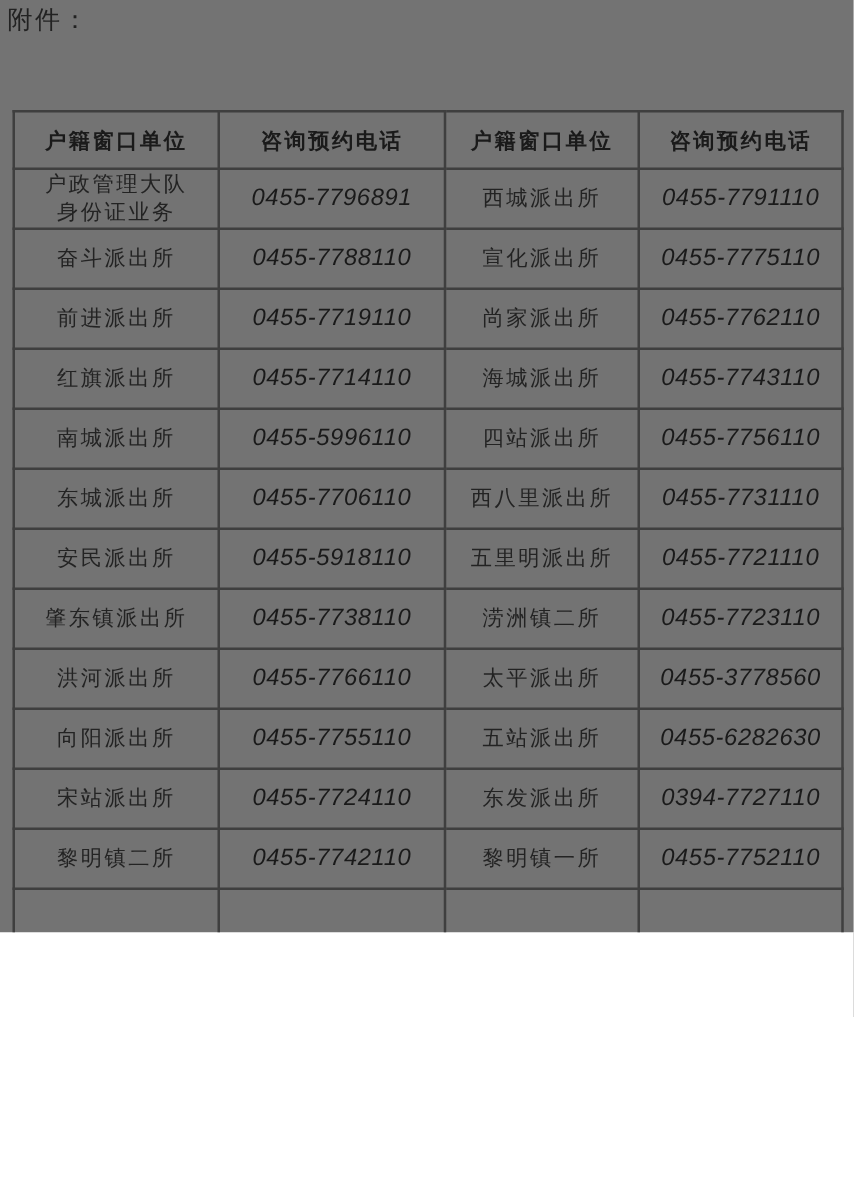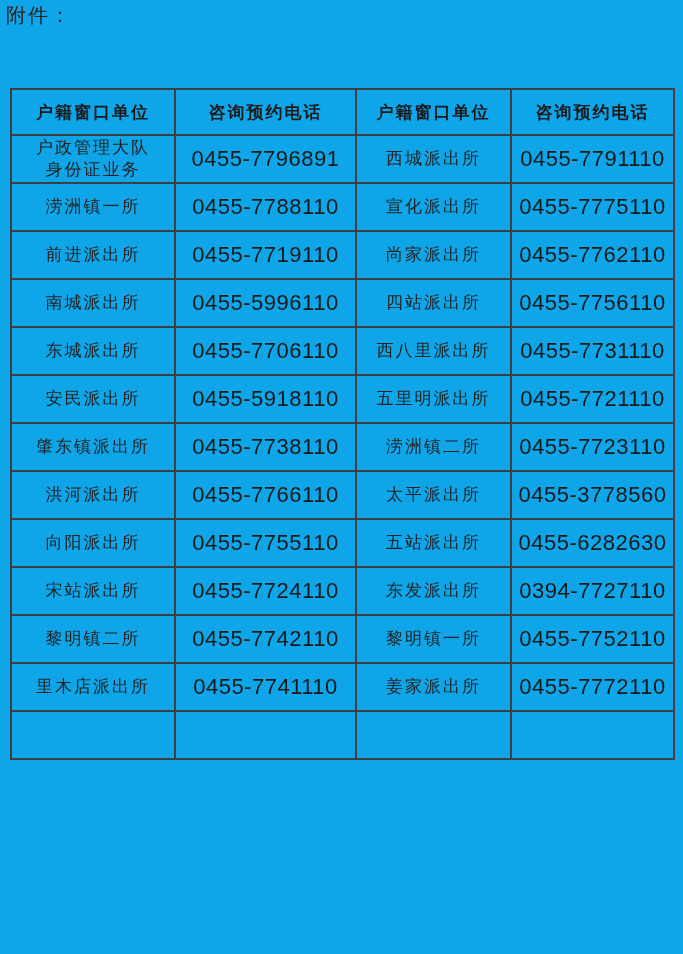--- a/index.html
+++ b/index.html
@@ -3,22 +3,22 @@
 <meta charset="utf-8">
 <style>
   html, body {
     margin: 0;
     padding: 0;
     background: #ffffff;
   }
   .page {
     position: relative;
     width: 683px;
-    height: 954px;
-    background: #0ea5e9;
+    height: 746px;
+    background: #737373;
     color: #1b1b1b;
     font-family: "Liberation Serif", serif;
     overflow: hidden;
   }
   .attachment-label {
     position: absolute;
     left: 6px;
     top: 2px;
     font-size: 20px;
     letter-spacing: 2px;
@@ -52,23 +52,24 @@
   }
   .phone-table td.unit {
     font-size: 17px;
     letter-spacing: 2px;
     line-height: 1.3;
     white-space: pre-line;
     color: #232323;
   }
   .phone-table td.phone {
     font-family: "Liberation Sans", sans-serif;
-    font-size: 22px;
+    font-size: 19px;
     letter-spacing: 0.5px;
     color: #1a1a1a;
+    font-style: italic;
   }
 </style>
 </head>
 <body>
 
 <div class="page">
 
   <div class="attachment-label">附件：</div>
 
   <table class="phone-table">
@@ -88,30 +89,36 @@
     </thead>
     <tbody>
         <tr>
           <td class="unit">户政管理大队
 身份证业务</td>
           <td class="phone">0455-7796891</td>
           <td class="unit">西城派出所</td>
           <td class="phone">0455-7791110</td>
         </tr>
         <tr>
-          <td class="unit">涝洲镇一所</td>
+          <td class="unit">奋斗派出所</td>
           <td class="phone">0455-7788110</td>
           <td class="unit">宣化派出所</td>
           <td class="phone">0455-7775110</td>
         </tr>
         <tr>
           <td class="unit">前进派出所</td>
           <td class="phone">0455-7719110</td>
           <td class="unit">尚家派出所</td>
           <td class="phone">0455-7762110</td>
+        </tr>
+        <tr>
+          <td class="unit">红旗派出所</td>
+          <td class="phone">0455-7714110</td>
+          <td class="unit">海城派出所</td>
+          <td class="phone">0455-7743110</td>
         </tr>
         <tr>
           <td class="unit">南城派出所</td>
           <td class="phone">0455-5996110</td>
           <td class="unit">四站派出所</td>
           <td class="phone">0455-7756110</td>
         </tr>
         <tr>
           <td class="unit">东城派出所</td>
           <td class="phone">0455-7706110</td>
@@ -148,26 +155,20 @@
           <td class="unit">东发派出所</td>
           <td class="phone">0394-7727110</td>
         </tr>
         <tr>
           <td class="unit">黎明镇二所</td>
           <td class="phone">0455-7742110</td>
           <td class="unit">黎明镇一所</td>
           <td class="phone">0455-7752110</td>
         </tr>
         <tr>
-          <td class="unit">里木店派出所</td>
-          <td class="phone">0455-7741110</td>
-          <td class="unit">姜家派出所</td>
-          <td class="phone">0455-7772110</td>
-        </tr>
-        <tr>
           <td class="unit"></td>
           <td class="phone"></td>
           <td class="unit"></td>
           <td class="phone"></td>
         </tr>
       </tbody>
   </table>
 
 </div>
 

